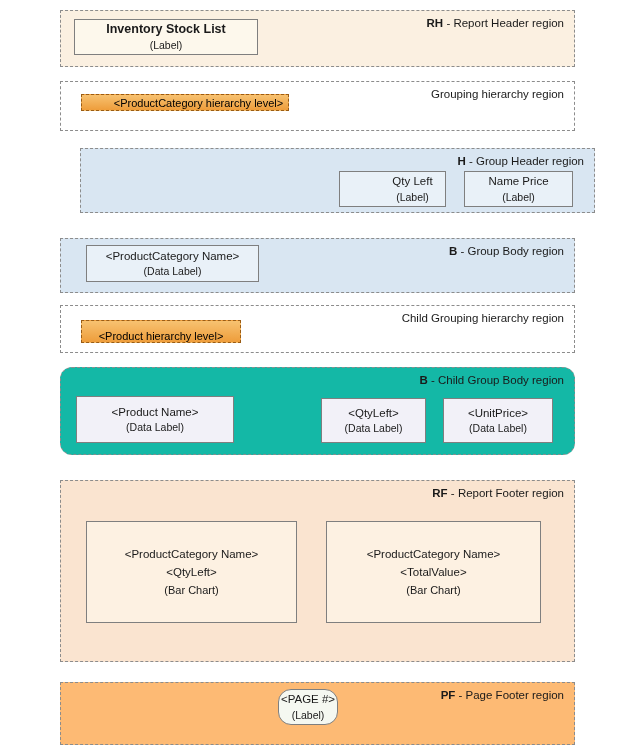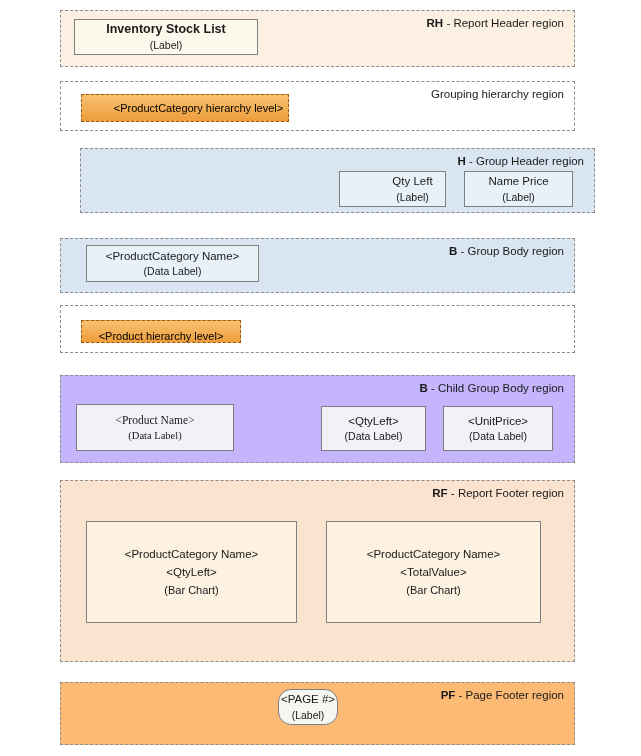--- a/index.html
+++ b/index.html
@@ -40,31 +40,31 @@
     display:flex; align-items:center; justify-content:center;
     font-size:11px; color:#000; text-align:center;
   }
 
   
   #rh  { top:10px;  height:57px;  background:#fbf0e1; }
   #gh1 { top:81px;  height:50px;  background:#ffffff; }
   #h   { top:148px; height:65px;  background:#d9e6f2;margin-left:20px; }
   #b1  { top:238px; height:55px;  background:#d9e6f2; }
   #gh2 { top:305px; height:48px;  background:#ffffff; }
-  #b2  { top:375px; height:88px;  background:#c4b5fd; }
+  #b2  { top:367px; height:88px;  background:#14b8a6;border-radius:12px; }
   #rf  { top:480px; height:182px; background:#fae4d0; }
   #pf  { top:682px; height:63px;  background:#fdba74; }
 
   #rh-title   { left:13px;  top:8px;  width:184px; height:36px; background:#fdf8ec; }
-  #chip-cat   { left:20px;  top:12px; width:208px; height:28px;padding-left:27px; }
+  #chip-cat   { left:20px;  top:12px; width:208px; height:17px;padding-left:27px; }
   #h-qty      { left:258px; top:22px; width:107px; height:36px; background:#e9f1f8;padding-left:40px; }
   #h-unit     { left:383px; top:22px; width:109px; height:36px; background:#e9f1f8; }
   #b1-cat     { left:25px;  top:6px;  width:173px; height:37px; background:#e9f1f8; }
   #chip-prod  { left:20px;  top:14px; width:160px; height:23px;align-items:flex-end; }
-  #b2-name    { left:15px;  top:28px; width:158px; height:47px; background:#f2f1f8;font-family:Liberation Serif, serif; }
+  #b2-name    { left:15px;  top:28px; width:158px; height:47px; background:#f2f1f8; }
   #b2-qty     { left:260px; top:30px; width:105px; height:45px; background:#f2f1f8; }
   #b2-unit    { left:382px; top:30px; width:110px; height:45px; background:#f2f1f8; }
   #rf-chart1  { left:25px;  top:40px; width:211px; height:102px; background:#fdf1e2; }
   #rf-chart2  { left:265px; top:40px; width:215px; height:102px; background:#fdf1e2; }
   #rf-chart1 .l2, #rf-chart2 .l2 { font-size:11.5px; margin-top:4px; }
   #rf-chart1 .l3, #rf-chart2 .l3 { font-size:11px;   margin-top:4px; }
   #pf-page    { left:217px; top:6px; width:60px;  height:36px; background:#f5f8f1;border-radius:13px; }
 </style>
 </head>
 <body>
@@ -100,20 +100,21 @@
 
   <section class="region" id="b1">
     <div class="region-label"><b>B</b><span> - Group Body region</span></div>
     <div class="box" id="b1-cat">
       <div class="l1">&lt;ProductCategory Name&gt;</div>
       <div class="l2">(Data Label)</div>
     </div>
   </section>
 
   <section class="region" id="gh2">
+    <div class="region-label"><b></b><span>Child Grouping hierarchy region</span></div>
     <div class="chip" id="chip-prod">
       <span>&lt;Product hierarchy level&gt;</span>
     </div>
   </section>
 
   <section class="region" id="b2">
     <div class="region-label"><b>B</b><span> - Child Group Body region</span></div>
     <div class="box" id="b2-name">
       <div class="l1">&lt;Product Name&gt;</div>
       <div class="l2">(Data Label)</div>

